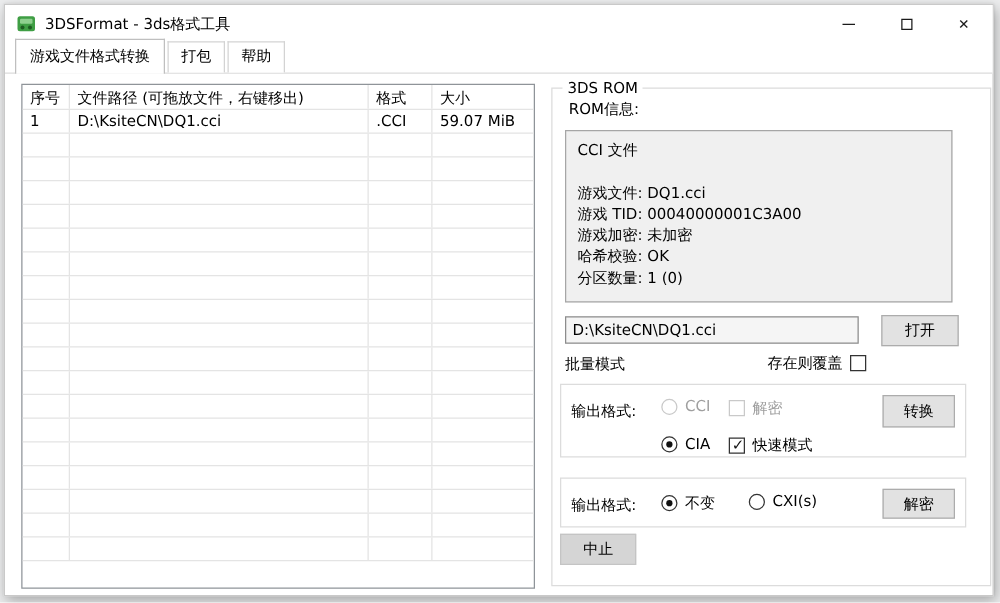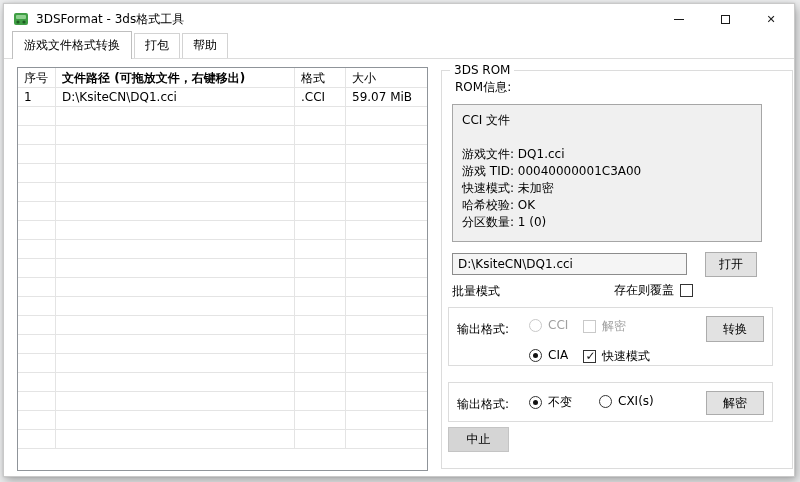--- a/index.html
+++ b/index.html
@@ -120,21 +120,21 @@
 
   <div class="tabstrip" id="tabbar">
       <div class="tab active">游戏文件格式转换</div>
       <div class="tab">打包</div>
       <div class="tab">帮助</div>
     </div>
 
   <div class="file-table" id="filetable">
       <div class="t-row t-head">
         <div class="t-cell" style="width: 38px;">序号</div>
-        <div class="t-cell" style="width: 239px; font-weight: bold;">文件路径 (可拖放文件，右键移出)</div>
+        <div class="t-cell" style="width: 239px;">文件路径 (可拖放文件，右键移出)</div>
         <div class="t-cell" style="width: 51px;">格式</div>
         <div class="t-cell" style="width: 81px;">大小</div>
       </div>
       <div class="t-row t-body-row">
         <div class="t-cell" style="width: 38px;">1</div>
         <div class="t-cell" style="width: 239px;">D:\KsiteCN\DQ1.cci</div>
         <div class="t-cell" style="width: 51px;">.CCI</div>
         <div class="t-cell" style="width: 81px;">59.07 MiB</div>
       </div>
       <div class="t-row t-body-row">
@@ -250,28 +250,28 @@
   <div class="grp rom-group">
     <span class="grp-label">3DS ROM</span>
 
     <span class="lbl" style="left:13px; top:8px;">ROM信息:</span>
 
     <div class="info-box" id="infobox">
         <div class="info-line">CCI 文件</div>
         <div class="info-line">&nbsp;</div>
         <div class="info-line">游戏文件: DQ1.cci</div>
         <div class="info-line">游戏 TID: 00040000001C3A00</div>
-        <div class="info-line">快速模式: 未加密</div>
+        <div class="info-line">游戏加密: 未加密</div>
         <div class="info-line">哈希校验: OK</div>
         <div class="info-line">分区数量: 1 (0)</div>
       </div>
 
     <input class="path-input" readonly="" value="D:\KsiteCN\DQ1.cci" style="">
 
-    <div class="btn" style="left:263px; top:181px; width:52px; height:25px;">打开</div>
+    <div class="btn" style="left:263px; top:181px; width:62px; height:25px;">打开</div>
 
     <span class="lbl" style="left:10px; top:212px;">批量模式</span>
 
     <div class="ctl" style="left:172px; top:211px;">
       <span>存在则覆盖</span>
       <span class="check-square"></span>
     </div>
 
     <div class="inner-grp" style="left:6px; top:236px; width:325px; height:59px;">
       <span class="lbl" style="left:8px; top:13px;">输出格式:</span>

